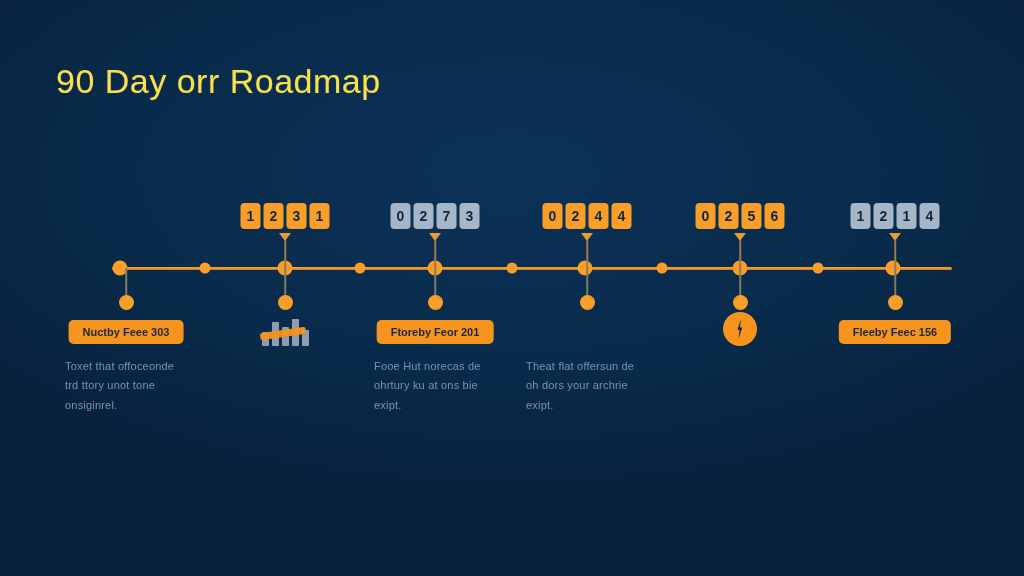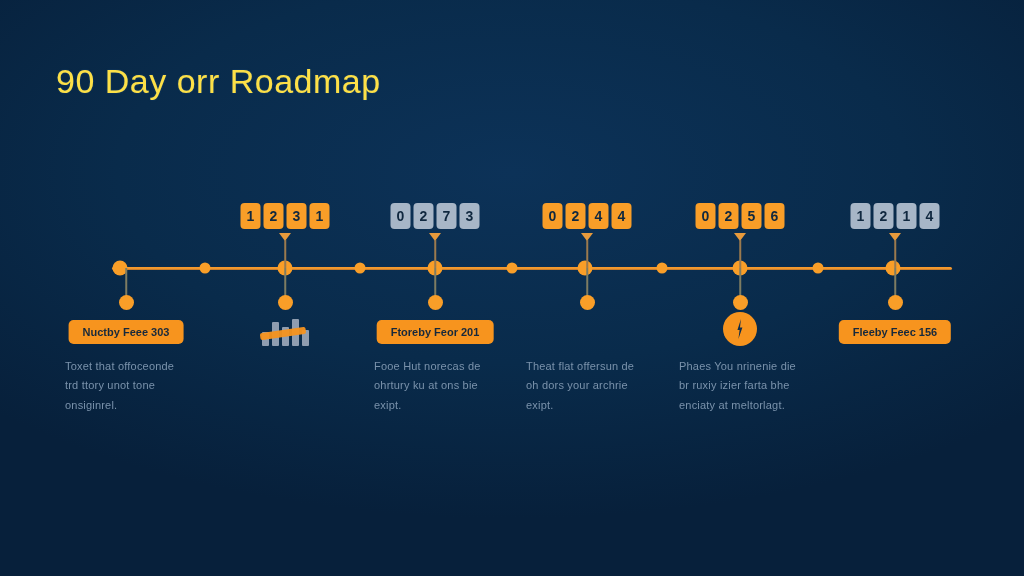--- a/index.html
+++ b/index.html
@@ -288,21 +288,20 @@
         <div class="digit-tile orange">5</div>
         <div class="digit-tile orange">6</div>
       </div>
       <div class="funnel"></div>
       <div class="stem-up"></div>
       <div class="stem-down"></div>
       <div class="drop-dot"></div>
       <div class="icon-slot">
         <div class="bolt-circle"></div>
       </div>
-      <div class="body-text">Phaes You nrinenie die br ruxiy izier farta bhe enciaty at meltorlagt.</div>
     </div>
     <div class="col" style="left: 895px;">
       <div class="badge-group">
         <div class="digit-tile gray">1</div>
         <div class="digit-tile gray">2</div>
         <div class="digit-tile gray">1</div>
         <div class="digit-tile gray">4</div>
       </div>
       <div class="funnel"></div>
       <div class="stem-up"></div>

